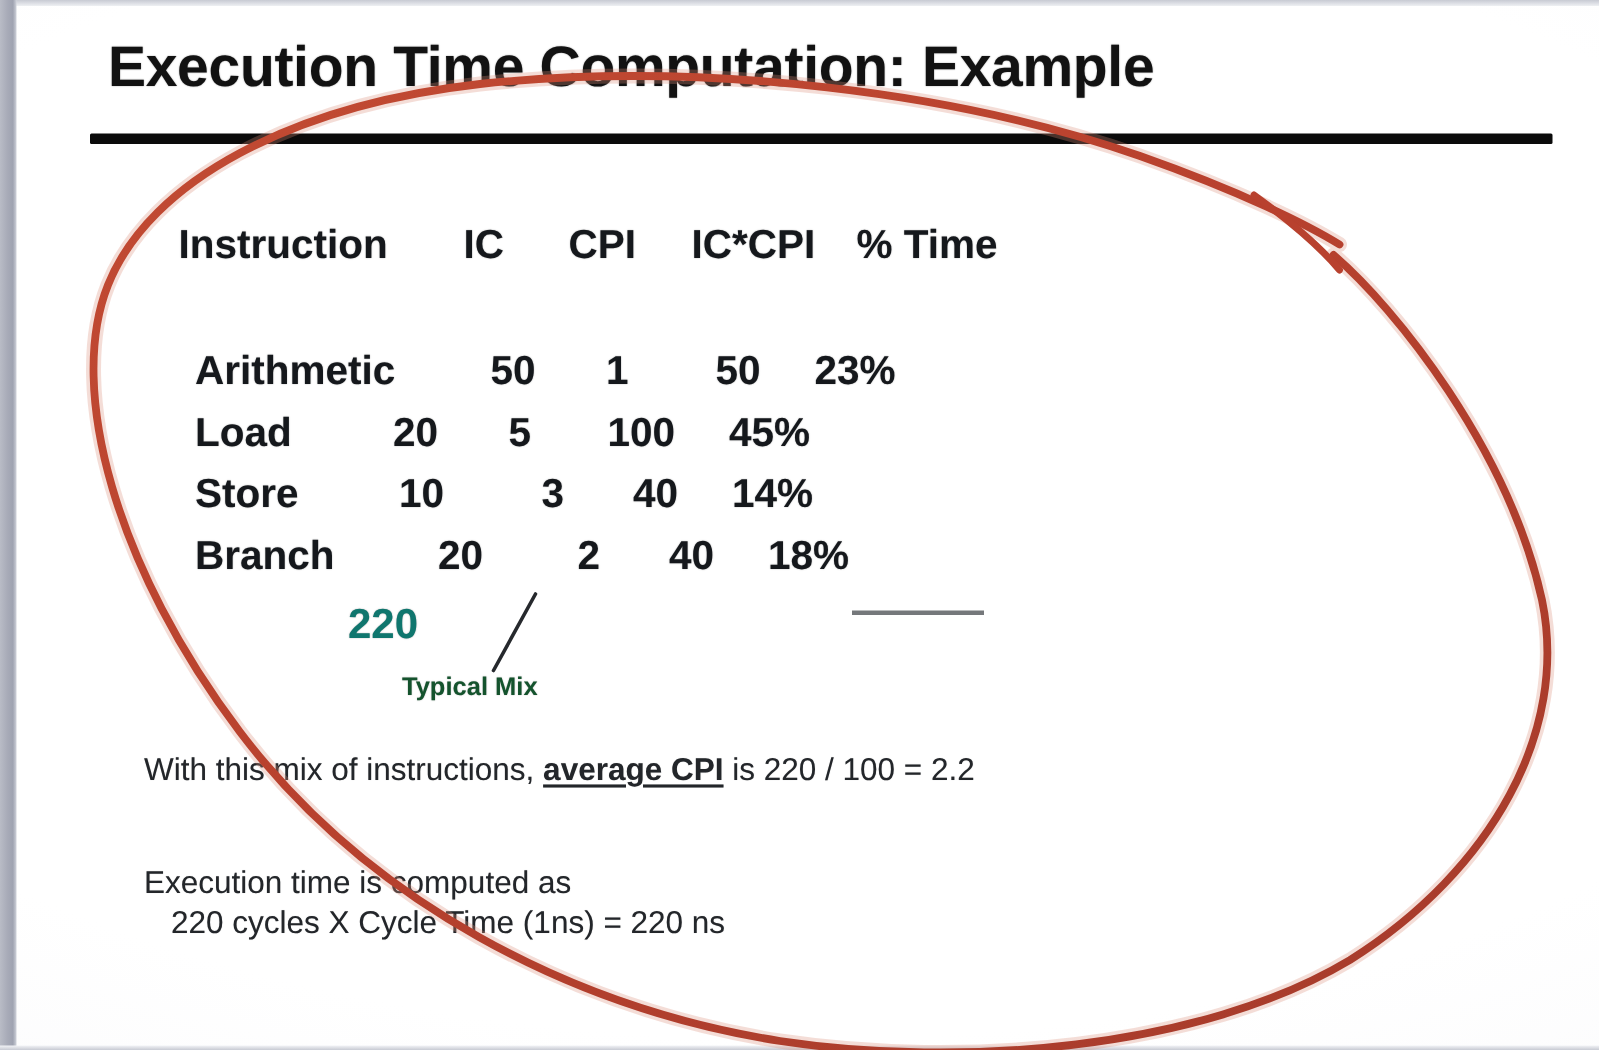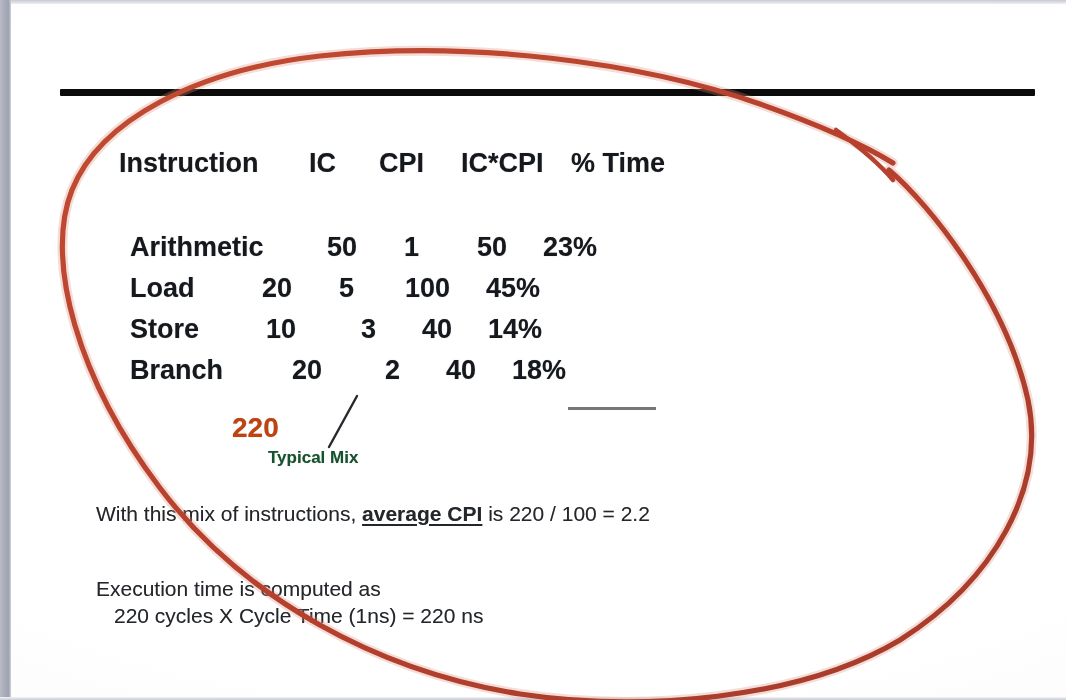--- a/index.html
+++ b/index.html
@@ -146,23 +146,22 @@
   .row-branch .c-cpi  { width: 78px; }
   .row-branch .c-prod { width: 76px; }
   .row-branch .c-pct  { width: 90px; text-align: right; }
 
   .total-value {
     position: absolute;
     left: 232px;
     top: 252px;
     font-size: 28px;
     font-weight: bold;
-    color: #c2410c;
+    color: #0f766e;
     text-shadow: 0 0 1px rgba(0,0,0,0.35);
-    margin-top: 12px;
   }
 
   .sum-rule {
     position: absolute;
     left: 568px;
     top: 259px;
     width: 88px;
     height: 3px;
     background: #5d6064;
     opacity: 0.85;
@@ -221,20 +220,21 @@
 </head>
 <body>
 
 <div id="slide-root">
 
   <div class="paper"></div>
   <div class="top-edge"></div>
   <div class="left-gutter"></div>
   <div class="bottom-edge"></div>
 
+  <div class="slide-title">Execution Time Computation: Example</div>
 
   <div class="title-rule"></div>
 
   <div class="table-block">
 
     <div class="table-row header-row">
       <span class="cell hc-instruction">Instruction</span><span class="cell hc-ic">IC</span><span class="cell hc-cpi">CPI</span><span class="cell hc-iccpi">IC*CPI</span><span class="cell hc-pct">% Time</span>
     </div>
 
     <div class="data-rows">

